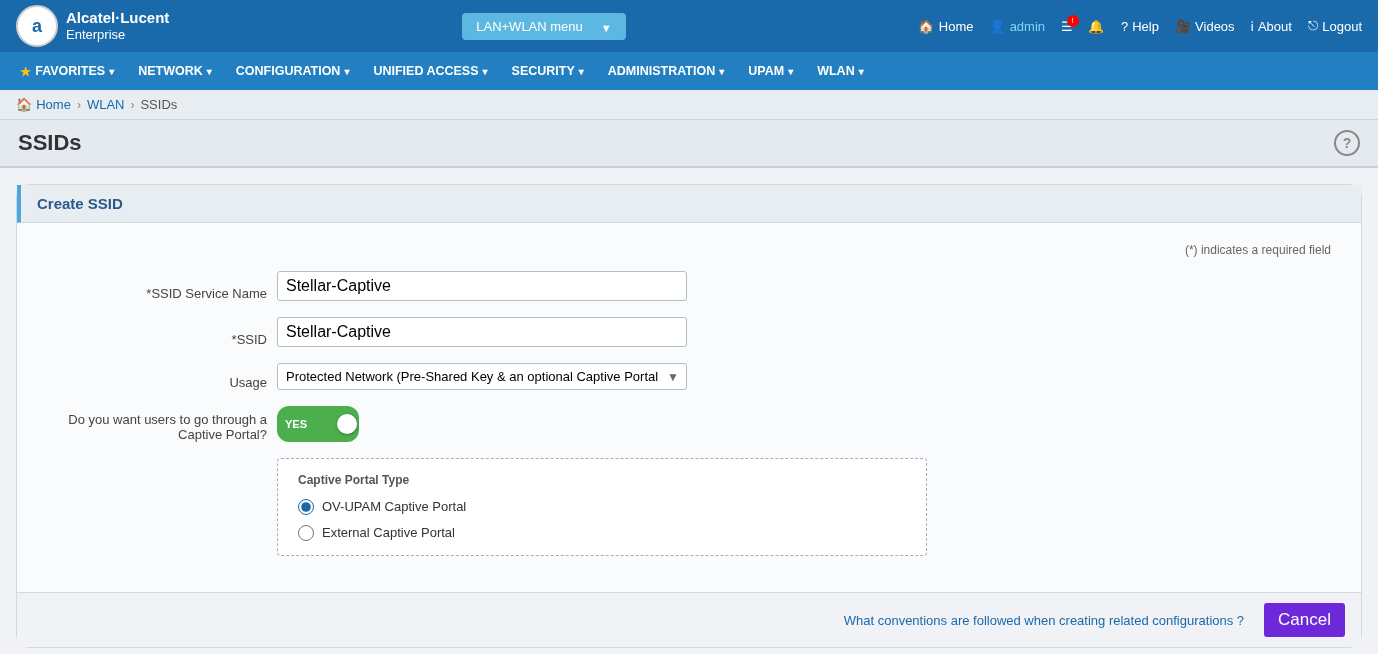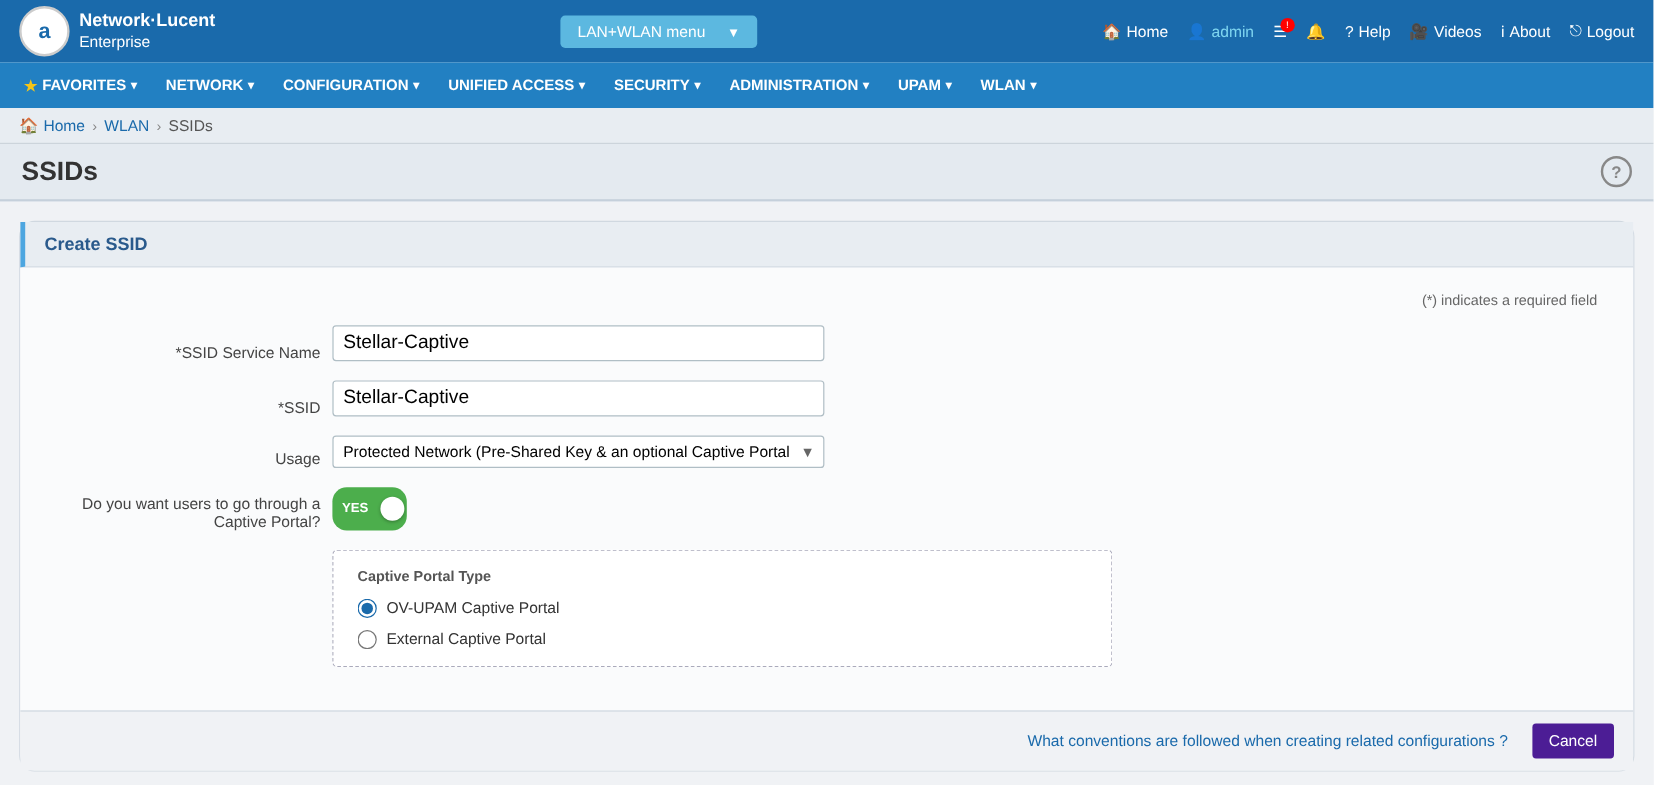--- a/index.html
+++ b/index.html
@@ -173,21 +173,21 @@
       pointer-events: none; color: #666; font-size: 12px;
     }
 
     
     .toggle-container {
       display: flex; align-items: center;
     }
     .toggle {
       background: #4cae4c;
       border-radius: 12px;
-      width: 62px; height: 24px;
+      width: 82px; height: 24px;
       display: flex; align-items: center;
       padding: 18px;
       cursor: pointer;
       position: relative;
     }
     .toggle-label {
       color: #fff; font-size: 11px; font-weight: bold;
       position: absolute; left: 8px;
     }
     .toggle-knob {
@@ -238,36 +238,36 @@
       color: #1a6aab; font-size: 13px; text-decoration: none;
       margin-right: 10px; cursor: pointer;
     }
     .btn-primary {
       background: #2272b8;
       color: #fff; border: none;
       padding: 7px 18px; border-radius: 3px;
       font-size: 13px; cursor: pointer;
     }
     .btn-secondary {
-      background: #4c1d95;
+      background: #6d28d9;
       color: #fff; border: none;
       padding: 7px 14px; border-radius: 3px;
-      font-size: 13px; cursor: pointer;
+      font-size: 17px; cursor: pointer;
     }
   </style>
 </head>
 <body>
 
 <div class="top-bar">
   <div class="logo-area">
     <div class="logo-circle">
       <span>a</span>
     </div>
     <div class="logo-text">
-      <div class="brand">Network·Lucent</div>
+      <div class="brand">Alcatel·Lucent</div>
       <div>Enterprise</div>
     </div>
   </div>
 
   <button class="lan-wlan-btn">
     <span>LAN+WLAN menu</span>
     <span class="arrow">▼</span>
   </button>
 
   <div class="top-actions">

